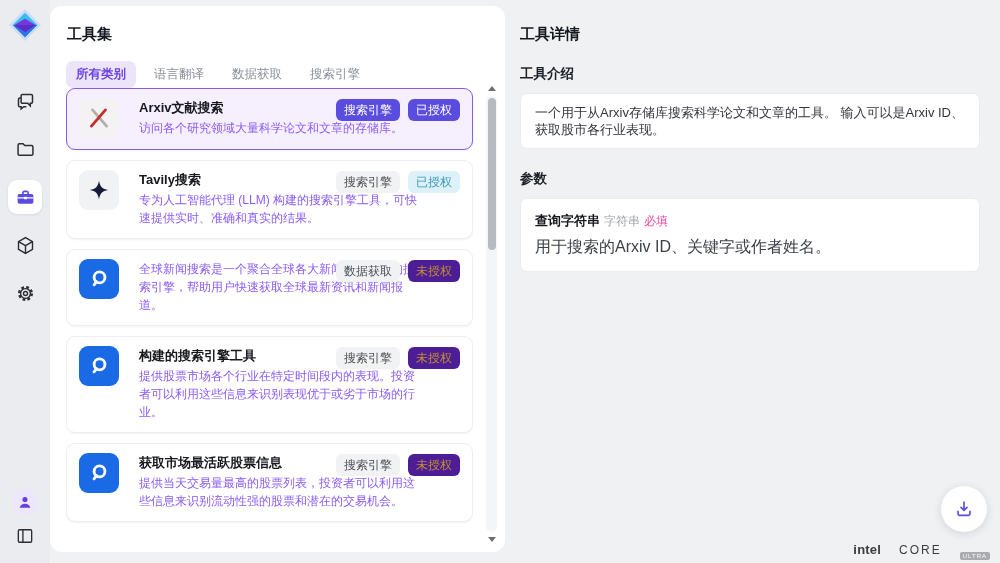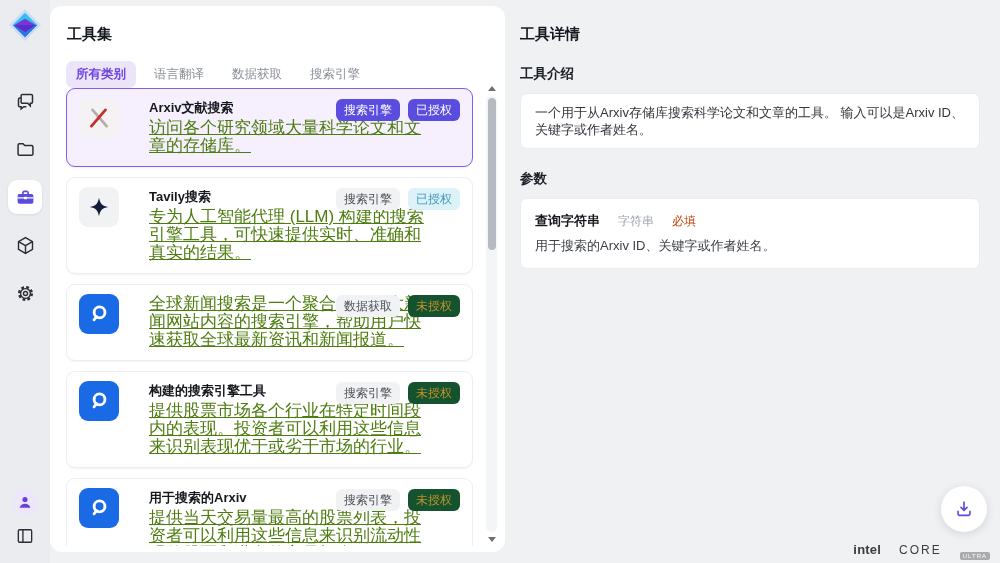--- a/index.html
+++ b/index.html
@@ -42,66 +42,66 @@
   .tabs{display:flex;align-items:flex-start;gap:8px;padding:17px 0 0 16px;}
   .tab{
     border:none;background:transparent;color:#8b9098;font-size:12.5px;
     padding:5px 10px;border-radius:7px;cursor:pointer;
   }
   .tab.active{background:#ece5fa;color:#6d45e0;font-weight:bold;}
   .card-list{
     position:absolute;left:16px;right:32px;top:82px;bottom:6px;overflow:hidden;
   }
   .card{
-    position:relative;display:flex;gap:30px;align-items:flex-start;
+    position:relative;display:flex;gap:20px;align-items:flex-start;
     background:#ffffff;border:1px solid #eceef2;border-radius:9px;
     box-shadow:0 1px 2px rgba(20,24,40,.05);
     padding:9px 12px 11px 12px;margin-bottom:10px;cursor:pointer;
   }
   .card.selected{background:#f6f0fe;border:1.5px solid #835df2;}
   .tool-icon{
     flex:0 0 40px;width:40px;height:40px;border-radius:9px;background:#f1f2f4;
     display:flex;align-items:center;justify-content:center;
   }
   .tool-icon svg{width:26px;height:26px;}
   .tool-icon.arxiv{background:#f4f2f3;}
   .tool-icon.qblue{background:#1a6ae6;}
   .card-text{flex:1;min-width:0;padding-top:1px;}
   .card-title{font-size:13px;line-height:17px;font-weight:bold;color:#16181d;margin-bottom:3px;}
-  .card-desc{font-size:17px;line-height:18px;color:#4d7c0f;max-width:280px;text-decoration:underline;}
+  .card-desc{font-size:12px;line-height:18px;color:#8b5cf6;max-width:280px;}
   .card-tags{position:absolute;right:12px;top:10px;display:flex;gap:8px;}
   .tag{font-size:12px;line-height:16px;padding:3px 8px;border-radius:6px;white-space:nowrap;}
   .tag.gray{background:#f1f2f4;color:#4c5157;}
   .tag.purple{background:#5b4ce0;color:#ffffff;}
   .tag.cyan{background:#dcf1f8;color:#4099bd;}
-  .tag.yellow{background:#14532d;color:#c28f2f;}
+  .tag.yellow{background:#4c1d95;color:#c28f2f;}
 
   
   .scrollbar{position:absolute;right:8px;top:80px;bottom:10px;width:11px;}
   .sb-track{position:absolute;left:0;right:0;top:10px;bottom:10px;background:#f4f5f7;border-radius:6px;}
   .sb-thumb{position:absolute;left:1.5px;width:8px;top:12px;height:152px;background:#b6bac1;border-radius:5px;cursor:pointer;}
   .sb-up,.sb-down{position:absolute;left:2px;width:0;height:0;cursor:pointer;
     border-left:4px solid transparent;border-right:4px solid transparent;}
   .sb-up{top:0;border-bottom:5px solid #6b6f76;}
   .sb-down{bottom:0;border-top:5px solid #6b6f76;}
 
   
   .details-panel{position:absolute;left:505px;top:0;right:0;bottom:0;background:#f0f1f3;}
   .details-title{margin:0;padding:25px 16px 0 15px;font-size:15px;font-weight:bold;color:#141820;}
   .section-heading{margin:0;padding:21px 0 0 15px;font-size:13.5px;font-weight:bold;color:#1b1f26;}
   .panel-card{
     margin:10px 20px 0 15px;background:#ffffff;border-radius:7px;
     border:1px solid #ececf0;padding:10px 14px;
   }
   .intro-card{font-size:13px;color:#33363d;line-height:17px;}
-  .param-head{display:flex;align-items:baseline;gap:18px;margin:3px 0 7px 0;}
+  .param-head{display:flex;align-items:baseline;gap:4px;margin:3px 0 7px 0;}
   .param-name{font-size:13px;font-weight:bold;color:#16181d;}
   .param-type{font-size:12px;color:#9aa0a8;}
-  .param-required{font-size:12px;color:#c2410c;}
-  .param-desc{font-size:13px;color:#3d4147;padding-bottom:3px;}
+  .param-required{font-size:12px;color:#ec4899;}
+  .param-desc{font-size:16px;color:#3d4147;padding-bottom:3px;}
 
   
   .fab{
     position:absolute;right:13px;bottom:31px;width:46px;height:46px;border-radius:50%;
     background:#ffffff;border:none;cursor:pointer;box-shadow:0 2px 10px rgba(20,20,50,.12);
     display:flex;align-items:center;justify-content:center;padding:0;
   }
   .fab svg{width:22px;height:22px;}
   .intel{
     position:absolute;right:10px;bottom:6px;display:flex;align-items:baseline;gap:18px;color:#3c3c3e;
@@ -255,21 +255,21 @@
     </article>
 
     <article class="card">
       <div class="tool-icon qblue">
         <svg viewBox="0 0 24 24" fill="none">
           <circle cx="12.5" cy="10.5" r="5" stroke="#ffffff" stroke-width="2.6"></circle>
           <path d="M9.8 14.4L7.4 17.4" stroke="#ffffff" stroke-width="2.6" stroke-linecap="round"></path>
         </svg>
       </div>
       <div class="card-text">
-        <div class="card-title">用于搜索的Arxiv</div>
+        <div class="card-title">获取市场最活跃股票信息</div>
         <div class="card-desc">提供当天交易量最高的股票列表，投资者可以利用这些信息来识别流动性强的股票和潜在的交易机会。</div>
       </div>
       <div class="card-tags">
         <span class="tag gray">搜索引擎</span>
         <span class="tag yellow">未授权</span>
       </div>
     </article>
 
   </div>
 
@@ -278,21 +278,21 @@
     <div class="sb-track"></div>
     <div class="sb-thumb"></div>
     <span class="sb-down"></span>
   </div>
 </section>
 
 <section class="details-panel">
   <h1 class="details-title">工具详情</h1>
 
   <h2 class="section-heading">工具介绍</h2>
-  <div class="panel-card intro-card">一个用于从Arxiv存储库搜索科学论文和文章的工具。 输入可以是Arxiv ID、关键字或作者姓名。</div>
+  <div class="panel-card intro-card">一个用于从Arxiv存储库搜索科学论文和文章的工具。 输入可以是Arxiv ID、获取股市各行业表现。</div>
 
   <h2 class="section-heading">参数</h2>
   <div class="panel-card">
     <div class="param-head">
       <span class="param-name">查询字符串</span>
       <span class="param-type">字符串</span>
       <span class="param-required">必填</span>
     </div>
     <div class="param-desc">用于搜索的Arxiv ID、关键字或作者姓名。</div>
   </div>

